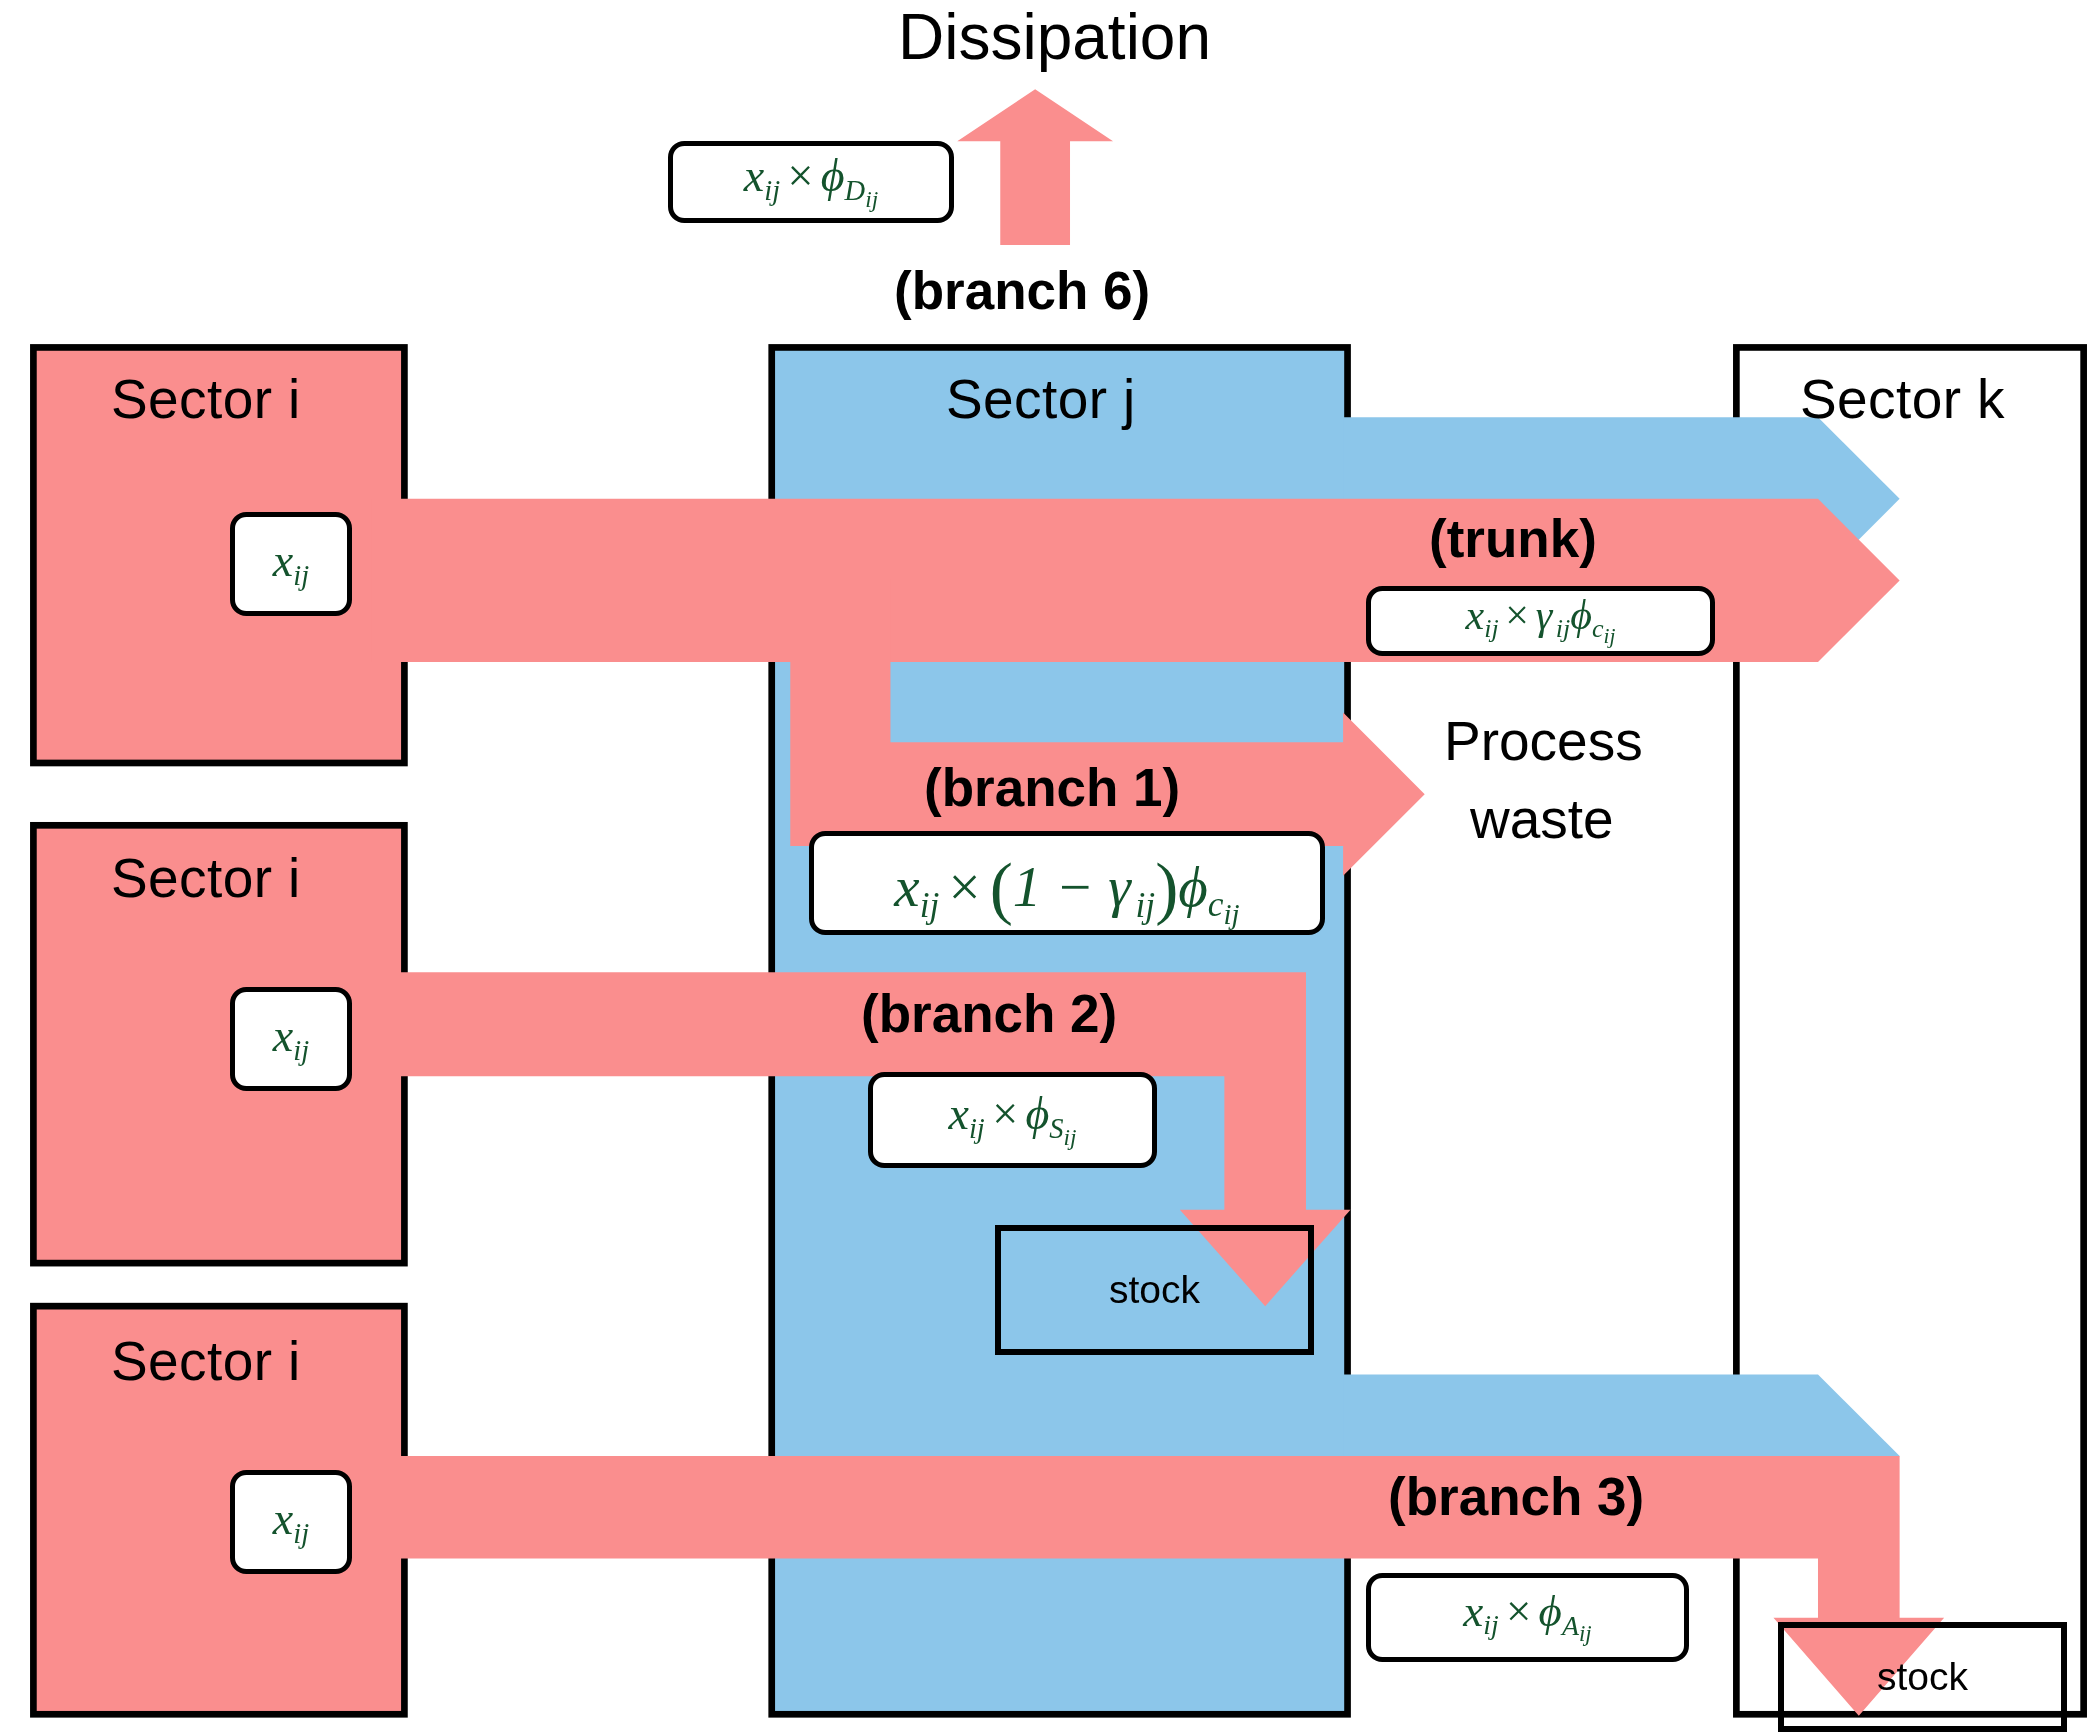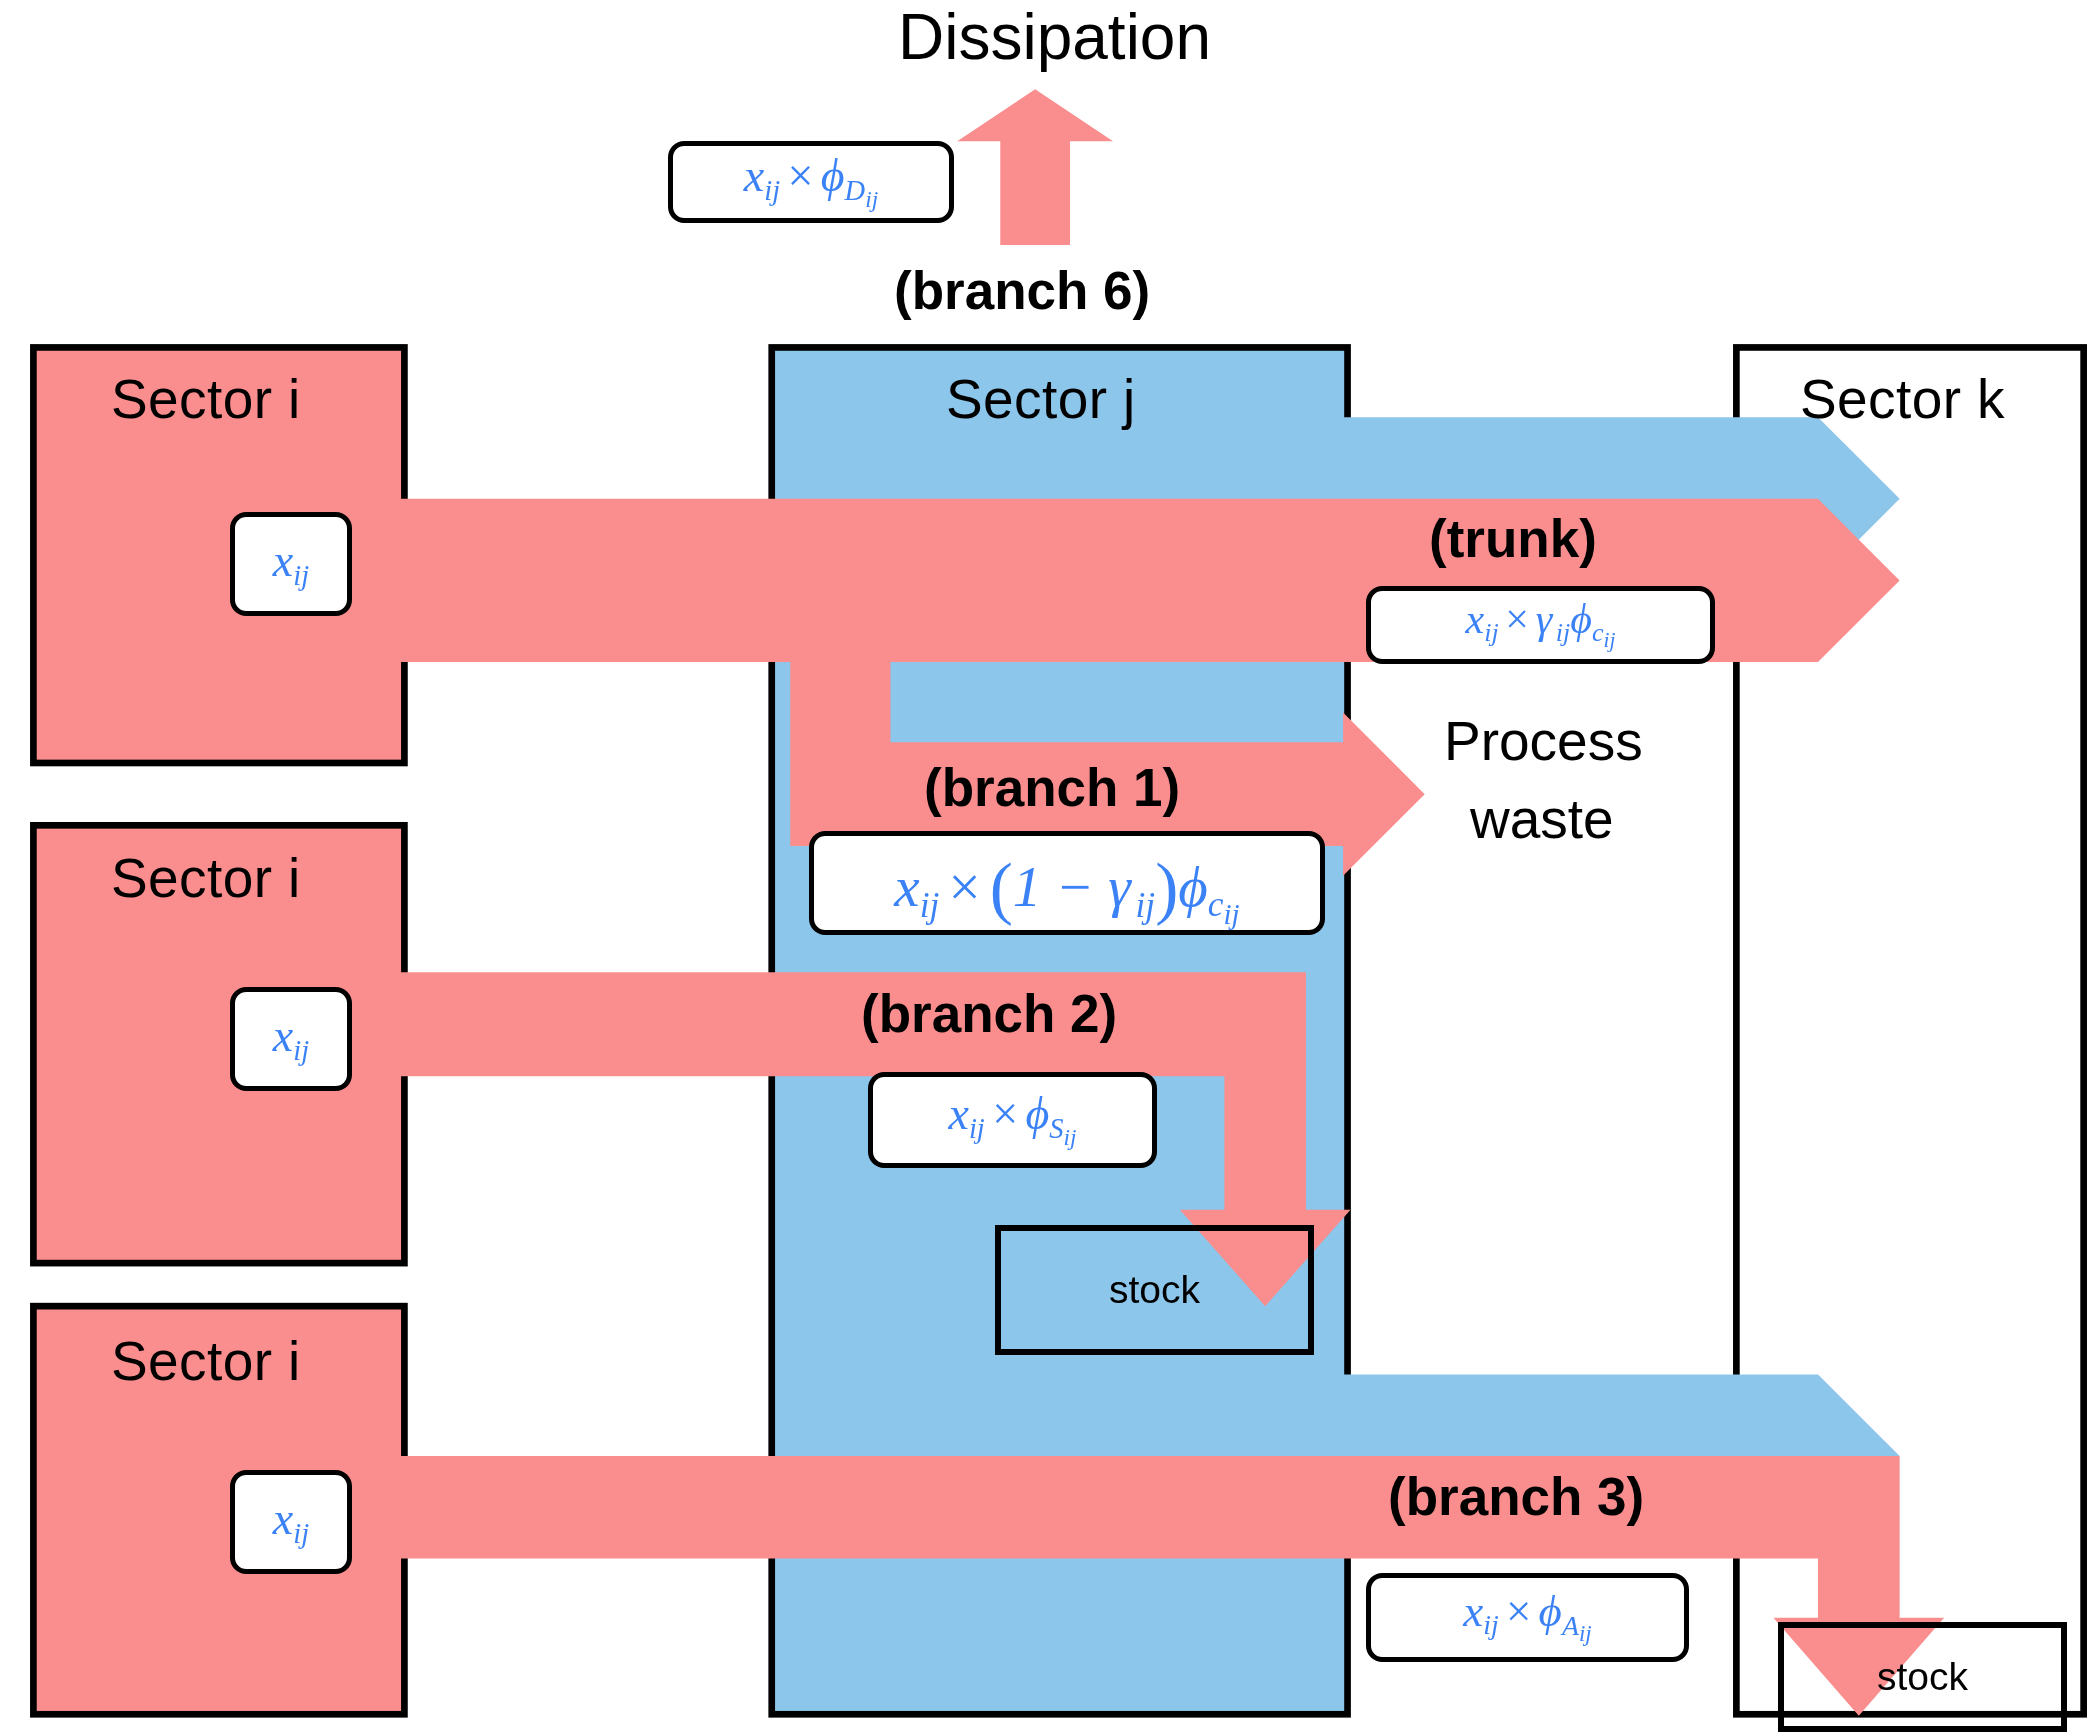--- a/index.html
+++ b/index.html
@@ -9,21 +9,21 @@
 
   .lbl{position:absolute;color:#000;white-space:nowrap;}
   .sector-title{font-size:55px;letter-spacing:0.4px;}
   .branch-lbl{font-size:53px;font-weight:bold;}
   .plain-lbl{font-size:55px;}
   .stock-lbl{font-size:39px;text-align:right;}
   .dissipation-lbl{font-size:64px;}
 
   .fbox{position:absolute;background:#fff;border:5.2px solid #000;border-radius:16.3px;
         box-sizing:border-box;display:flex;align-items:center;justify-content:center;
-        font-family:"Liberation Serif", serif;font-style:italic;color:#3b82f6;}
+        font-family:"Liberation Serif", serif;font-style:italic;color:#14532d;}
   .fml{font-family:"Liberation Serif", serif;font-style:italic;line-height:1;white-space:nowrap;}
   sub{font-size:.62em;font-style:italic;vertical-align:-0.30em;}
   sub sub{font-size:.82em;vertical-align:-0.28em;}
   .times{font-style:normal;padding:0 .16em;}
   .paren{font-style:normal;font-size:1.22em;vertical-align:-0.07em;}
   .stockbox{position:absolute;border:6px solid #000;box-sizing:border-box;
             display:flex;align-items:center;justify-content:center;}
 </style>
 </head>
 <body>
@@ -83,21 +83,21 @@
     </span>
   </div>
   <div class="fbox" style="left:230px;top:1470px;width:122px;height:104px;">
     <span class="fml" style="font-size:46px;">
       <i>x</i><sub>ij</sub>
     </span>
   </div>
 
   <div class="lbl branch-lbl" style="left:1429px;top:508px;">(trunk)</div>
 
-  <div class="fbox" style="left:1366px;top:586px;width:349px;height:78px;">
+  <div class="fbox" style="left:1366px;top:586px;width:349px;height:70px;">
     <span class="fml" style="font-size:42px;">
       <i>x</i><sub>ij</sub><span class="times">×</span><i>γ</i> <sub>ij</sub><i>ϕ</i><sub>c<sub>ij</sub></sub>
     </span>
   </div>
 
   <div class="lbl plain-lbl" style="left:1444px;top:709px;">Process</div>
   <div class="lbl plain-lbl" style="left:1470px;top:787px;">waste</div>
 
   <div class="lbl branch-lbl" style="left:924px;top:757px;">(branch 1)</div>
 

